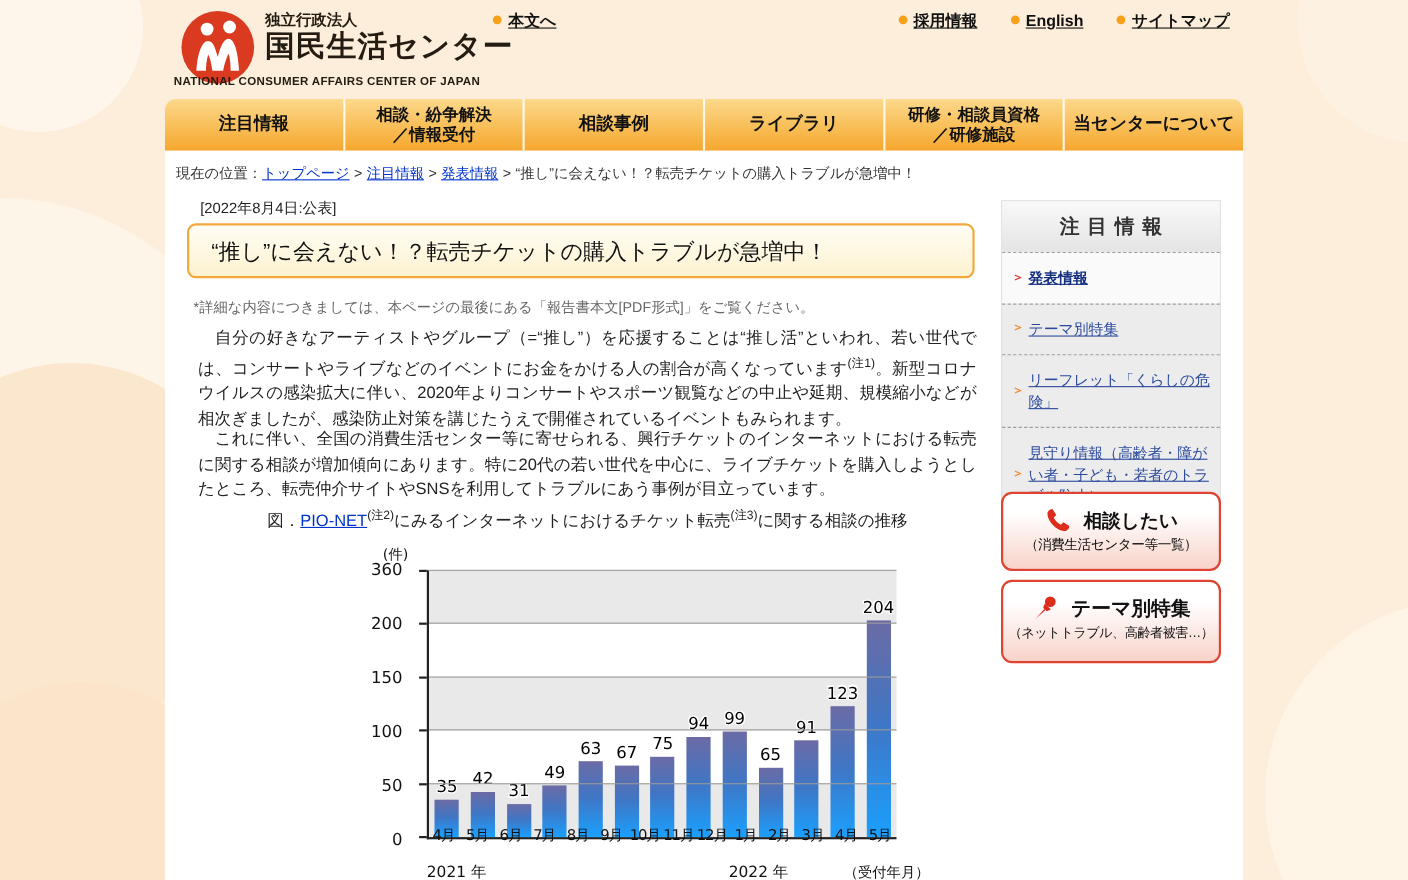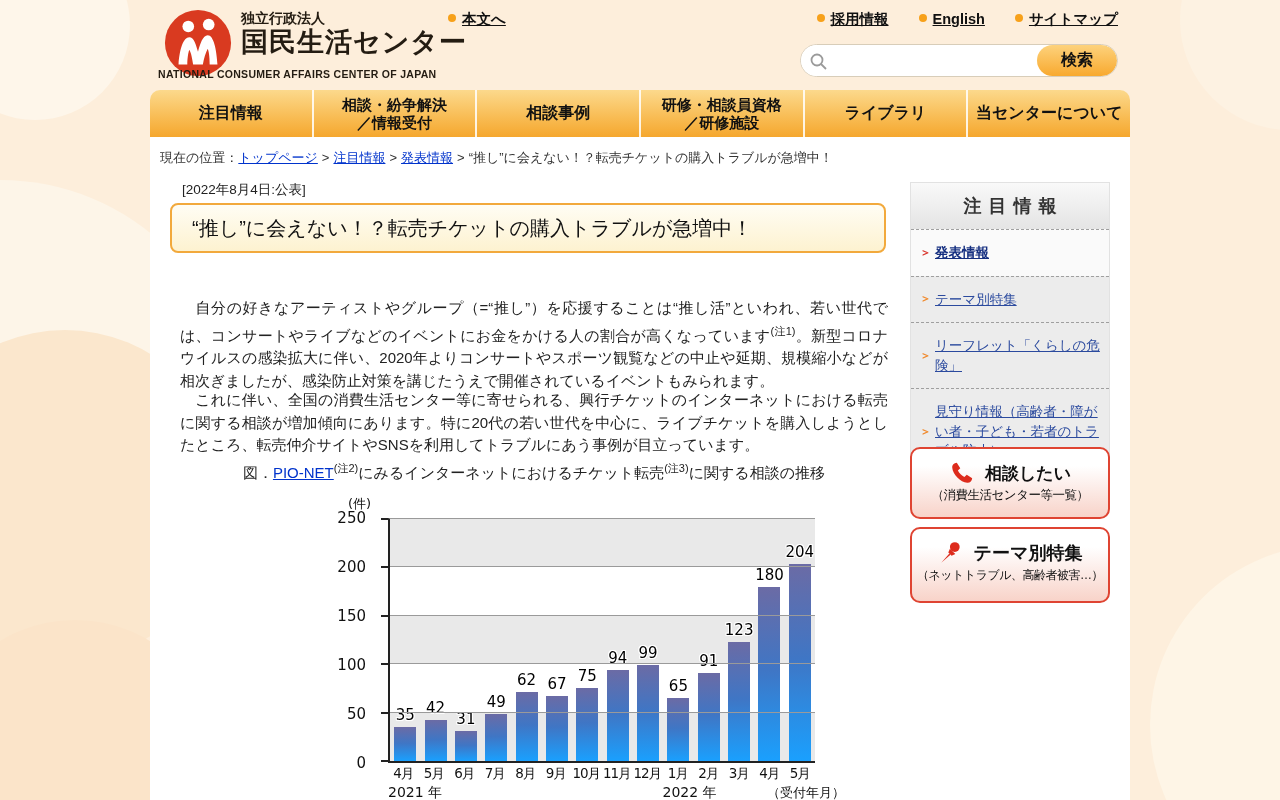--- a/index.html
+++ b/index.html
@@ -62,21 +62,21 @@
           border-left:2px solid #222; border-bottom:2px solid #222; border-top:1px solid #9a9a9a; }
   .grid { position:absolute; left:0; width:100%; height:1px; background:#9a9a9a; }
   .tickmark { position:absolute; left:-9px; width:7px; height:2px; background:#222; }
   .yaxis { position:absolute; left:0; top:29px; width:48px; height:245px; }
   .ylab { position:absolute; right:14px; font-size:15px; color:#111; line-height:18px; }
   .bars { position:absolute; left:0; bottom:0; width:100%; height:100%; display:flex; align-items:flex-end; }
   .slot { flex:1; position:relative; height:100%; display:flex; align-items:flex-end; justify-content:center; }
   .bar { width:22px; position:relative; background:linear-gradient(to bottom,#6b6ba5 0%,#3f76c5 48%,#1aa0fe 100%); }
   .bar-val { position:absolute; top:-21px; left:50%; transform:translateX(-50%); font-size:15px; color:#000; white-space:nowrap;
              text-shadow:-1px -1px 0 #fff,1px -1px 0 #fff,-1px 1px 0 #fff,1px 1px 0 #fff,0 -1px 0 #fff,0 1px 0 #fff,-1px 0 0 #fff,1px 0 0 #fff; }
-  .months { position:absolute; left:56px; top:276px; width:427px; display:flex;align-items:center; }
+  .months { position:absolute; left:56px; top:262px; width:427px; display:flex;align-items:center; }
   .month { flex:1; text-align:center; font-size:13.5px; letter-spacing:-1px; color:#111; white-space:nowrap; }
   .years { position:absolute; left:56px; top:295px; width:427px; height:16px; font-size:14px; color:#111; }
   .yearlab { position:absolute; white-space:nowrap; }
   .x-note { position:absolute; right:-30px; top:0; font-size:13px; white-space:nowrap; }
 
   
   .news-box { position:absolute; left:910px; top:182px; width:200px; border:1px solid #e2e2e2; background:#ececec; }
   .news-title { height:46px; display:flex; align-items:center; justify-content:center; font-size:18px; font-weight:600; letter-spacing:7px; color:#333; background:linear-gradient(#f9f9f9,#e4e4e4); padding-left:7px; }
   .news-item { position:relative; border-top:1px dashed #9f9f9f; padding:13px 8px 13px 24px; font-size:13.5px; line-height:1.45; cursor:pointer; }
   .news-item .arrow { position:absolute; left:9px; top:50%; transform:translateY(-50%); font-size:11px; font-weight:bold; color:#f0882a; }
@@ -121,81 +121,74 @@
   <div class="skip-link">
     <span class="bullet"></span><a href="#" class="blacklink">本文へ</a>
   </div>
 
   <div class="util-links">
     <a href="#" class="blacklink"><span class="bullet"></span><span>採用情報</span></a>
     <a href="#" class="blacklink"><span class="bullet"></span><span>English</span></a>
     <a href="#" class="blacklink"><span class="bullet"></span><span>サイトマップ</span></a>
   </div>
 
-  <div class="search-bar">
-    <svg class="search-icon" width="17" height="17" viewBox="0 0 17 17">
-      <circle cx="7" cy="7" r="5.5" fill="none" stroke="#9a9a9a" stroke-width="1.8"></circle>
-      <line x1="11" y1="11" x2="16" y2="16" stroke="#9a9a9a" stroke-width="1.8"></line>
-    </svg>
-    <input class="search-input" type="text" value="" style="">
-    <button class="search-btn">検索</button>
-  </div>
 
   <div class="nav">
     <div class="nav-item">
         <span>注目情報</span>
       </div>
     <div class="nav-item small">
         <span>相談・紛争解決</span>
         <span class="l2">／情報受付</span>
       </div>
     <div class="nav-item">
         <span>相談事例</span>
       </div>
+    <div class="nav-item">
+        <span>ライブラリ</span>
+      </div>
     <div class="nav-item small">
         <span>研修・相談員資格</span>
         <span class="l2">／研修施設</span>
       </div>
     <div class="nav-item">
-        <span>ライブラリ</span>
-      </div>
-    <div class="nav-item">
         <span>当センターについて</span>
       </div>
   </div>
 
   <div class="content">
     <div class="breadcrumb">
       <span>現在の位置：</span><a href="#">トップページ</a><span class="bc-sep">&gt;</span><a href="#">注目情報</a><span class="bc-sep">&gt;</span><a href="#">発表情報</a><span class="bc-sep">&gt;</span><span>“推し”に会えない！？転売チケットの購入トラブルが急増中！</span>
     </div>
 
     <div class="pub-date">[2022年8月4日:公表]</div>
 
     <div class="title-box">
       <h1 style="font-size:20px; font-weight:normal;">“推し”に会えない！？転売チケットの購入トラブルが急増中！</h1>
     </div>
 
+    <div class="note">*詳細な内容につきましては、本ページの最後にある「報告書本文[PDF形式]」をご覧ください。</div>
 
     <p class="para p1"><span>　自分の好きなアーティストやグループ（=“推し”）を応援することは“推し活”といわれ、若い世代では、コンサートやライブなどのイベントにお金をかける人の割合が高くなっています</span><sup class="noteref">(注1)</sup><span>。新型コロナウイルスの感染拡大に伴い、2020年よりコンサートやスポーツ観覧などの中止や延期、規模縮小などが相次ぎましたが、感染防止対策を講じたうえで開催されているイベントもみられます。</span></p>
 
     <p class="para p2">　これに伴い、全国の消費生活センター等に寄せられる、興行チケットのインターネットにおける転売に関する相談が増加傾向にあります。特に20代の若い世代を中心に、ライブチケットを購入しようとしたところ、転売仲介サイトやSNSを利用してトラブルにあう事例が目立っています。</p>
 
     <div class="fig-caption">
       <span>図．</span><a href="#">PIO-NET</a><sup class="noteref">(注2)</sup><span>にみるインターネットにおけるチケット転売</span><sup class="noteref">(注3)</sup><span>に関する相談の推移</span>
     </div>
 
     <div class="chart">
       <div class="y-unit">(件)</div>
       <div class="yaxis">
           <div class="ylab" style="bottom: calc(0% - 9px);">0</div>
           <div class="ylab" style="bottom: calc(20% - 9px);">50</div>
           <div class="ylab" style="bottom: calc(40% - 9px);">100</div>
           <div class="ylab" style="bottom: calc(60% - 9px);">150</div>
           <div class="ylab" style="bottom: calc(80% - 9px);">200</div>
-          <div class="ylab" style="bottom: calc(100% - 9px);">250</div>
+          <div class="ylab" style="bottom: calc(100% - 9px);">360</div>
         </div>
       <div class="plot">
         <div class="bars">
             <div class="slot">
               <div class="bar" style="height: 14%;">
                 <div class="bar-val">35</div>
               </div>
             </div>
             <div class="slot">
               <div class="bar" style="height: 16.8%;">
@@ -207,21 +200,21 @@
                 <div class="bar-val">31</div>
               </div>
             </div>
             <div class="slot">
               <div class="bar" style="height: 19.6%;">
                 <div class="bar-val">49</div>
               </div>
             </div>
             <div class="slot">
               <div class="bar" style="height: 28.4%;">
-                <div class="bar-val">62</div>
+                <div class="bar-val">63</div>
               </div>
             </div>
             <div class="slot">
               <div class="bar" style="height: 26.8%;">
                 <div class="bar-val">67</div>
               </div>
             </div>
             <div class="slot">
               <div class="bar" style="height: 30%;">
                 <div class="bar-val">75</div>
@@ -243,25 +236,20 @@
               </div>
             </div>
             <div class="slot">
               <div class="bar" style="height: 36.4%;">
                 <div class="bar-val">91</div>
               </div>
             </div>
             <div class="slot">
               <div class="bar" style="height: 49.2%; text-align: center;">
                 <div class="bar-val">123</div>
-              </div>
-            </div>
-            <div class="slot">
-              <div class="bar" style="height: 72%;">
-                <div class="bar-val">180</div>
               </div>
             </div>
             <div class="slot">
               <div class="bar" style="height: 81.6%;">
                 <div class="bar-val">204</div>
               </div>
             </div>
           </div>
       <div class="grid" style="bottom: 20%;"></div>
           <div class="grid" style="bottom: 40%;"></div>

